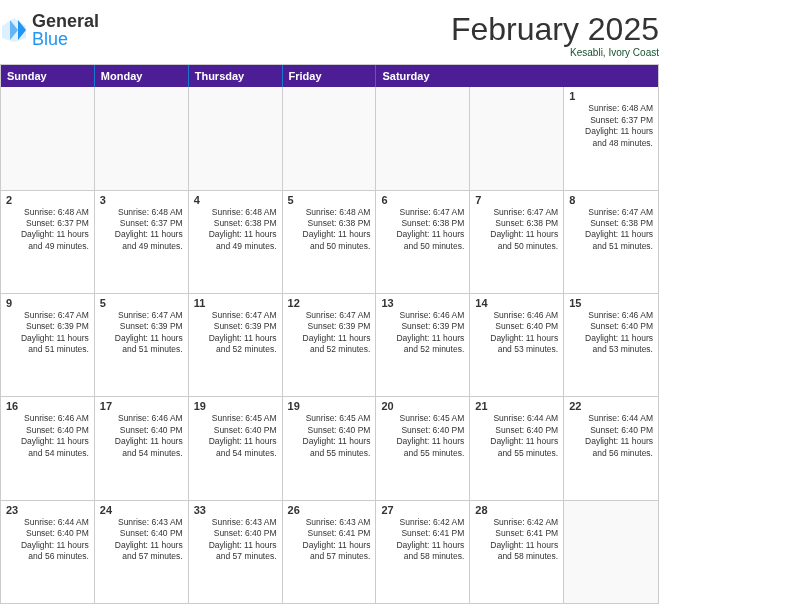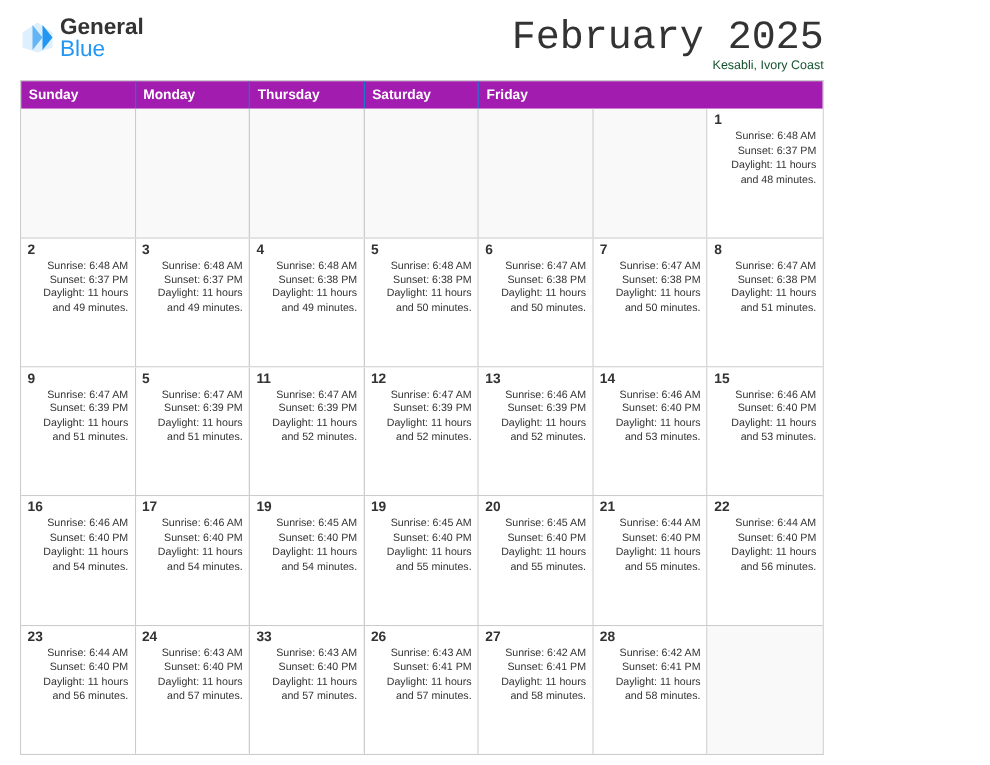--- a/index.html
+++ b/index.html
@@ -6,21 +6,21 @@
     body {
       font-family: Arial, sans-serif;
       background: #fff;
       width: 792px;
       height: 612px;
       overflow: hidden;
     }
     .page {
       width: 675px;
       height: 612px;
-      padding: 12px 16px 8px 16px;
+      padding: 12px 16px 8px 0;
       display: flex;
       flex-direction: column;
     }
     .header {
       display: flex;
       justify-content: space-between;
       align-items: flex-start;
       margin-bottom: 6px;
     }
     .logo {
@@ -48,36 +48,35 @@
       height: 28px;
     }
     .title-block {
       text-align: right;
     }
     .title-month {
       font-size: 32px;
       font-weight: normal;
       color: #333;
       line-height: 1.1;
-      font-family: Liberation Mono, monospace;
     }
     .title-location {
       font-size: 10px;
       color: #14532d;
     }
     .calendar {
       flex: 1;
       display: flex;
       flex-direction: column;
       border: 1px solid #ccc;
     }
     .cal-header {
       display: grid;
       grid-template-columns: repeat(7, 1fr);
-      background: #a21caf;
+      background: #4c1d95;
     }
     .cal-header-cell {
       color: #fff;
       font-size: 11px;
       font-weight: bold;
       padding: 5px 6px;
       text-align: left;
       border-right: 1px solid #1976d2;
     }
     .cal-header-cell:last-child { border-right: none; }
@@ -139,22 +138,22 @@
       <div class="title-month">February 2025</div>
       <div class="title-location">Kesabli, Ivory Coast</div>
     </div>
   </div>
 
   <div class="calendar">
     <div class="cal-header">
     <div class="cal-header-cell">Sunday</div>
         <div class="cal-header-cell">Monday</div>
         <div class="cal-header-cell">Thursday</div>
+        <div class="cal-header-cell">Friday</div>
         <div class="cal-header-cell">Saturday</div>
-        <div class="cal-header-cell">Friday</div>
       </div>
     <div class="cal-body">
     <div class="cal-row">
           <div class="cal-cell empty"></div>
           <div class="cal-cell empty"></div>
           <div class="cal-cell empty"></div>
           <div class="cal-cell empty"></div>
           <div class="cal-cell empty"></div>
           <div class="cal-cell empty"></div>
           <div class="cal-cell">

